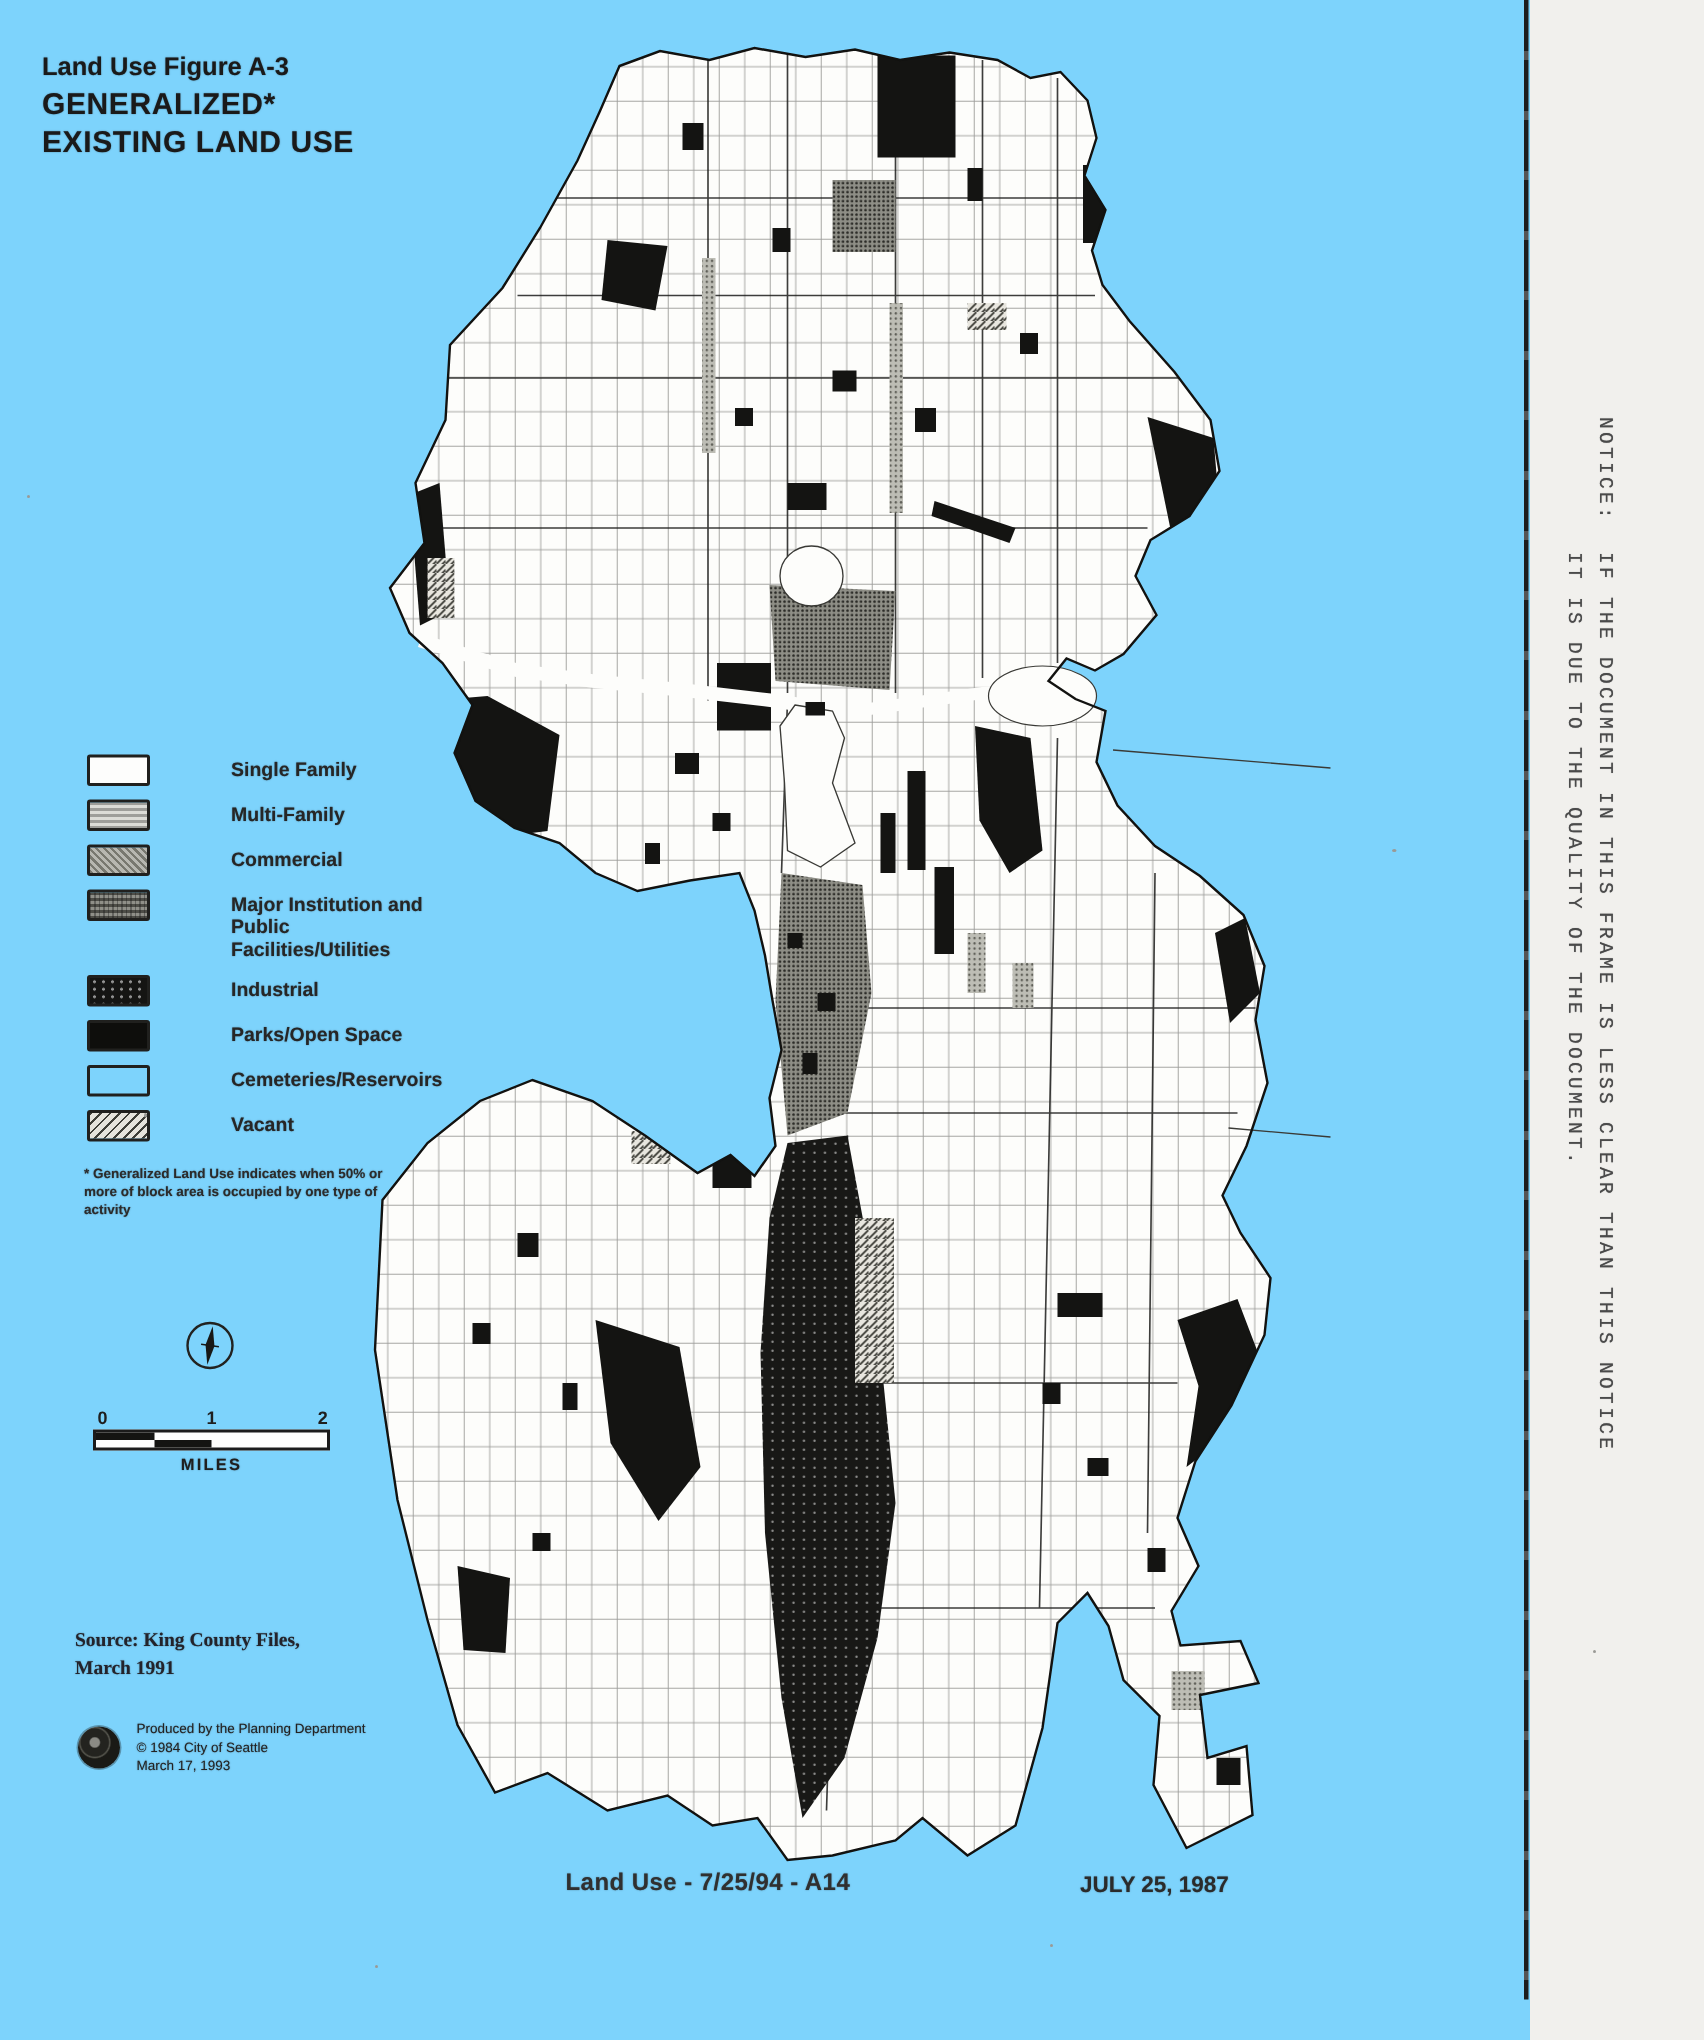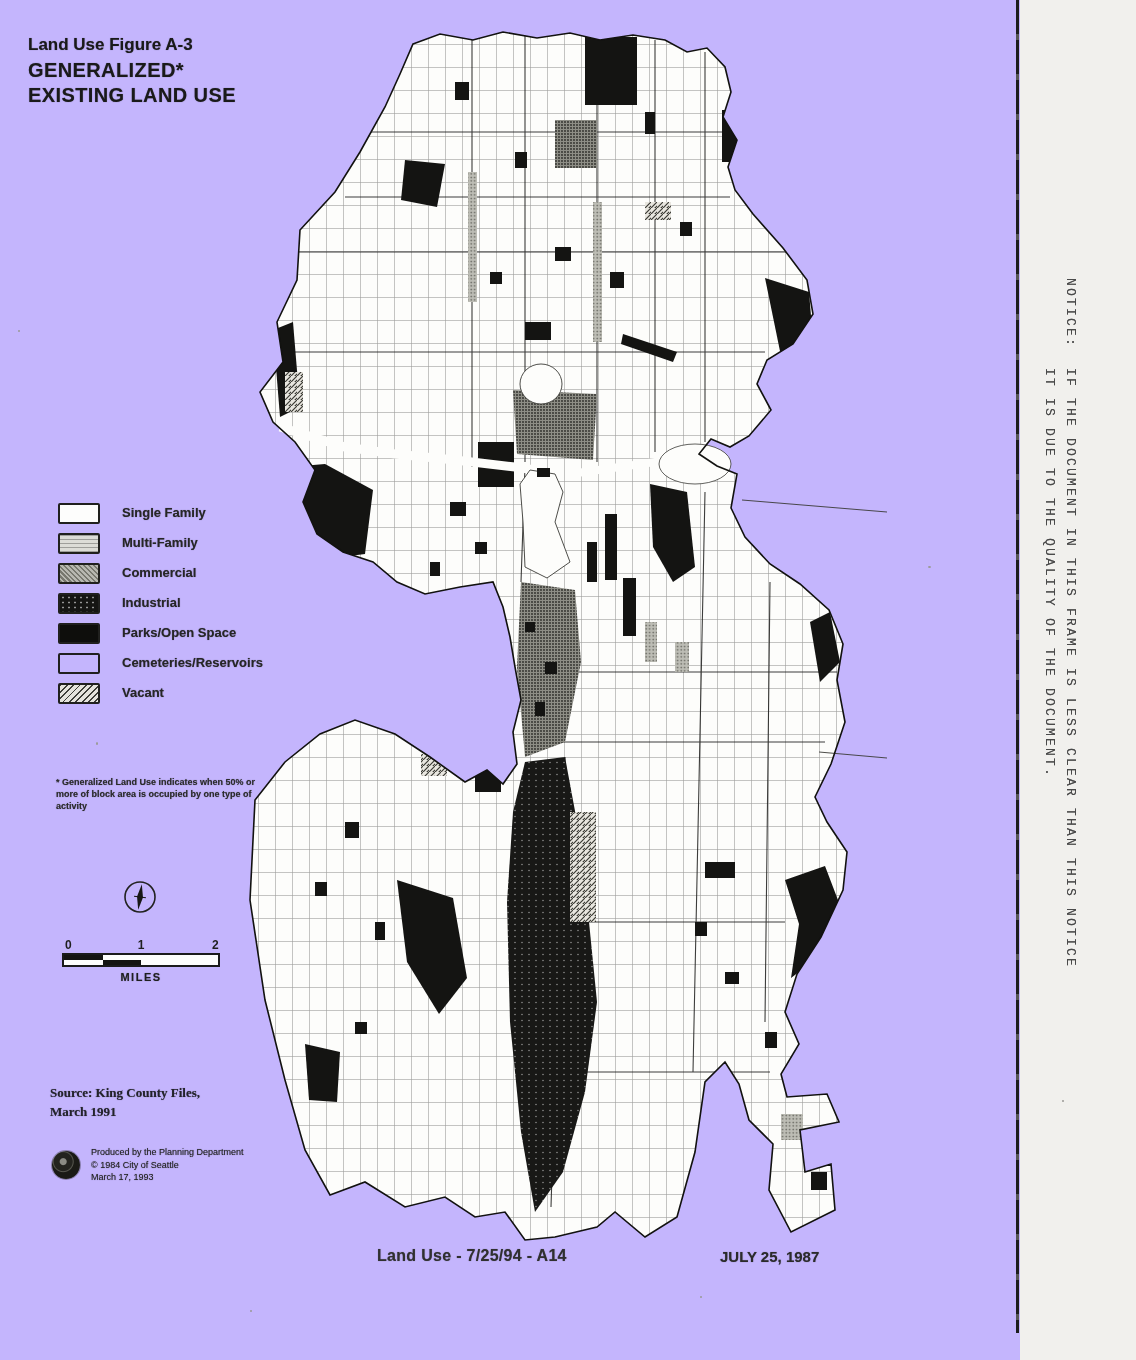--- a/index.html
+++ b/index.html
@@ -1,36 +1,36 @@
 <!DOCTYPE html>
 <html><head>
 <meta charset="utf-8">
 <style>
   html,body{margin:0;padding:0;background:#e8e8e6;}
-  .page{position:relative;width:1136px;height:1360px;background:#c4b5fd;overflow:hidden;
+  .page{position:relative;width:1136px;height:1360px;background:#7dd3fc;overflow:hidden;
         font-family:"Liberation Sans",sans-serif;color:#1a1a1a;}
   .blur{text-shadow:0 0 1px rgba(25,25,25,.5);}
 
   
   .scan-margin{position:absolute;left:1020px;top:0;width:116px;height:1360px;background:#f1f0ed;}
   .scan-line{position:absolute;left:1016px;top:0;width:3px;height:1333px;
              background:repeating-linear-gradient(180deg,#1d1d1d 0 34px,#555 34px 40px);}
 
   
   .title{position:absolute;left:28px;top:34px;line-height:1.25;}
   .t1{font-size:17px;font-weight:600;margin-bottom:3px;}
   .t2{font-size:20px;font-weight:800;letter-spacing:.4px;}
   .t3{font-size:20px;font-weight:800;letter-spacing:.4px;}
 
   
   .legend{position:absolute;left:58px;top:503px;width:235px;}
   .lrow{display:flex;align-items:flex-start;margin-bottom:9px;}
   .sw{width:42px;height:21px;border:2px solid #20201e;border-radius:2px;flex:0 0 auto;
       margin-right:22px;box-sizing:border-box;}
-  .llabel{font-size:13px;font-weight:700;color:#262626;line-height:1.15;padding-top:3px;width:155px;}
+  .llabel{font-size:13px;font-weight:700;color:#262626;line-height:1.15;padding-top:3px;width:155px;margin-left:32px;}
   .sw-0{background:#fdfdfc;}
   .sw-1{background:repeating-linear-gradient(180deg,#9e9e9a 0 1.5px,#dcdcd7 1.5px 4px);}
   .sw-2{background:repeating-linear-gradient(45deg,#78786f 0 1.5px,#b7b7b0 1.5px 3.5px);}
   .sw-3{background:repeating-linear-gradient(90deg,rgba(20,20,20,.35) 0 1px,rgba(0,0,0,0) 1px 3px),
                repeating-linear-gradient(180deg,#4d4d47 0 2px,#8f8f88 2px 4px);}
   .sw-4{background-color:#151513;
         background-image:radial-gradient(circle,rgba(255,255,255,.55) 0 .8px,rgba(0,0,0,0) 1.2px);
         background-size:6px 5px;}
   .sw-5{background:#0e0e0c;}
   .sw-6{background:repeating-linear-gradient(180deg,rgba(0,0,0,0) 0 5px,#ececе5 5px 7px),
@@ -217,20 +217,24 @@
       </div>
     <div class="lrow">
         <span class="sw sw-1"></span>
         <span class="llabel blur">Multi-Family</span>
       </div>
     <div class="lrow">
         <span class="sw sw-2"></span>
         <span class="llabel blur">Commercial</span>
       </div>
     <div class="lrow">
+        <span class="sw sw-3"></span>
+        <span class="llabel blur">Major Institution and Public Facilities/Utilities</span>
+      </div>
+    <div class="lrow">
         <span class="sw sw-4"></span>
         <span class="llabel blur">Industrial</span>
       </div>
     <div class="lrow">
         <span class="sw sw-5"></span>
         <span class="llabel blur">Parks/Open Space</span>
       </div>
     <div class="lrow">
         <span class="sw sw-6"></span>
         <span class="llabel blur">Cemeteries/Reservoirs</span>

